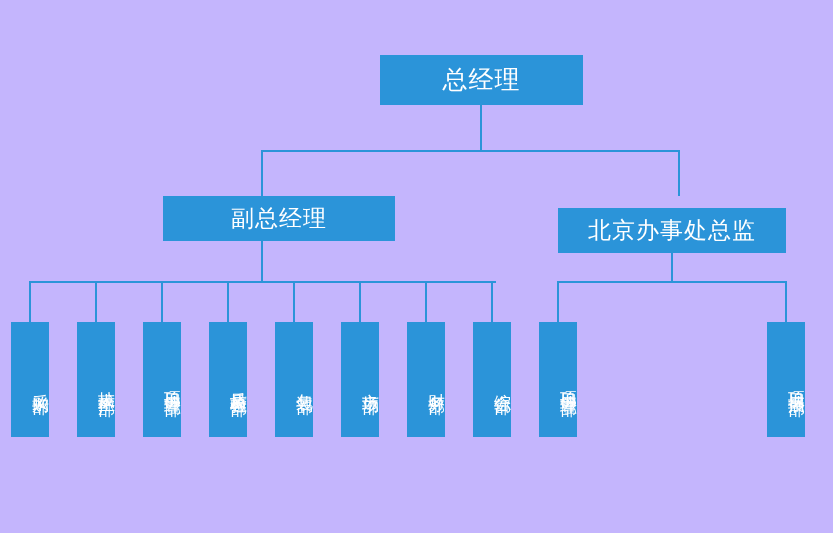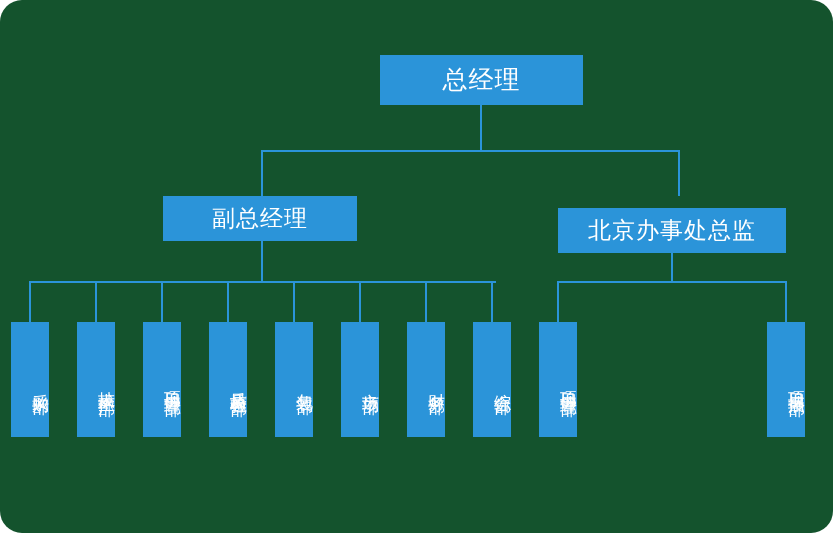--- a/index.html
+++ b/index.html
@@ -59,32 +59,32 @@
   .conn {
     position: absolute;
     background: #2b94d9;
   }
   .conn-v { width: 2px; }
   .conn-h { height: 2px; }
 </style>
 </head>
 <body>
 
-<div id="chart-root" style="background: #14532d; border-radius: 22px;">
+<div id="chart-root" style="background: #c4b5fd;">
 
   <div class="node node-l1" style="left: 380px; top: 55px; width: 203px; height: 50px; background: rgb(43, 148, 217);">
     <span>总经理</span>
   </div>
 
   <div class="conn conn-v" style="left: 480px; top: 105px; height: 46px; background: rgb(43, 148, 217);"></div>
   <div class="conn conn-h" style="left: 261px; top: 150px; width: 419px; background: rgb(43, 148, 217);"></div>
   <div class="conn conn-v" style="left: 261px; top: 150px; height: 46px; background: rgb(43, 148, 217);"></div>
   <div class="conn conn-v" style="left: 678px; top: 150px; height: 46px; background: rgb(43, 148, 217);"></div>
 
-  <div class="node node-l2" style="left: 163px; top: 196px; width: 194px; height: 45px; background: rgb(43, 148, 217);">
+  <div class="node node-l2" style="left: 163px; top: 196px; width: 232px; height: 45px; background: rgb(43, 148, 217);">
     <span>副总经理</span>
   </div>
 
   <div class="node node-l2" style="left: 558px; top: 196px; width: 228px; height: 45px; background: rgb(43, 148, 217); margin-top: 12px;">
     <span>北京办事处总监</span>
   </div>
 
   <div class="conn conn-v" style="left: 261px; top: 241px; height: 41px; background: rgb(43, 148, 217);"></div>
   <div class="conn conn-h" style="left: 29px; top: 281px; width: 467px; background: rgb(43, 148, 217);"></div>
 

